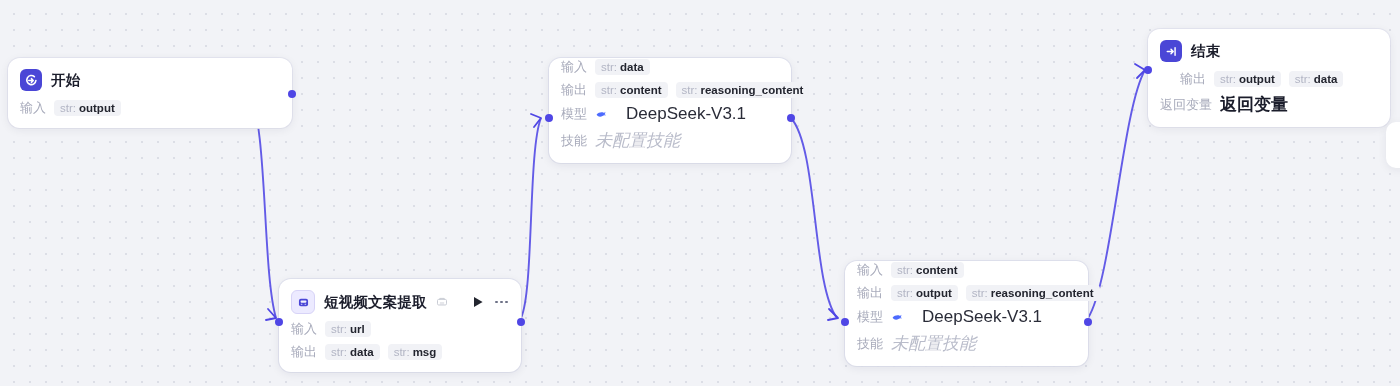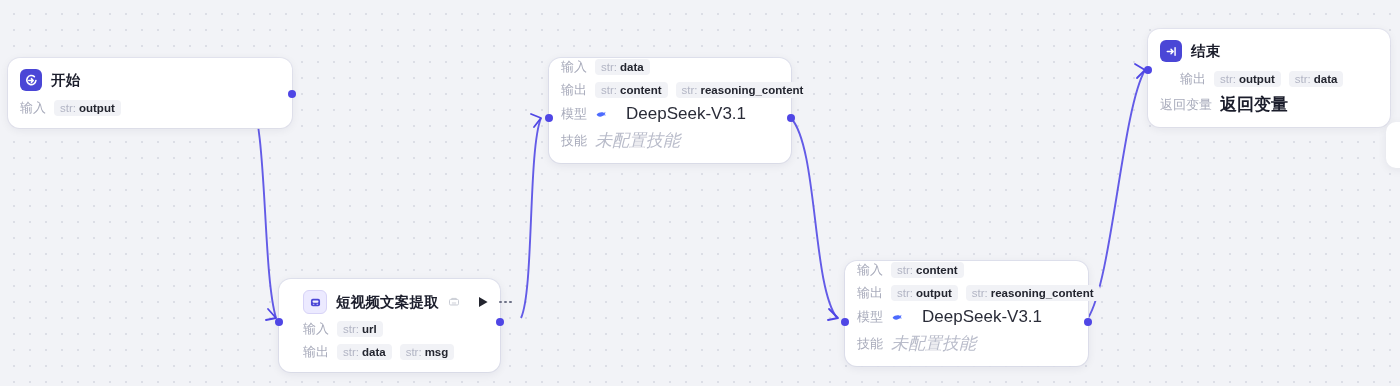--- a/index.html
+++ b/index.html
@@ -257,21 +257,21 @@
       </div>
       <div class="row">
         <span class="row-label">技能</span>
         <span class="plaintext muted">未配置技能</span>
       </div>
     </div>
     <span class="port" style="left:-4px; top:56px;"></span>
     <span class="port" style="right:-4px; top:56px;"></span>
   </div>
 
-  <div class="node" id="node-extract" style="left:279px; top:279px; width:221px;padding-left:12px;">
+  <div class="node" id="node-extract" style="left:279px; top:279px; width:242px;">
     <div class="node-head">
       <span class="icon-box plugin">
         <svg width="13" height="13" viewBox="0 0 16 16" fill="none">
           <rect x="2.4" y="3.4" width="11.2" height="9.2" rx="2.3" fill="#4a46d6"></rect>
           <rect x="4.4" y="5.6" width="7.2" height="2.6" rx="1" fill="#ffffff" opacity=".92"></rect>
           <rect x="4.6" y="9.4" width="2.2" height="1.5" rx=".6" fill="#ffffff" opacity=".8"></rect>
           <rect x="9.2" y="9.4" width="2.2" height="1.5" rx=".6" fill="#ffffff" opacity=".8"></rect>
         </svg>
       </span>
       <span class="node-title">短视频文案提取</span>

